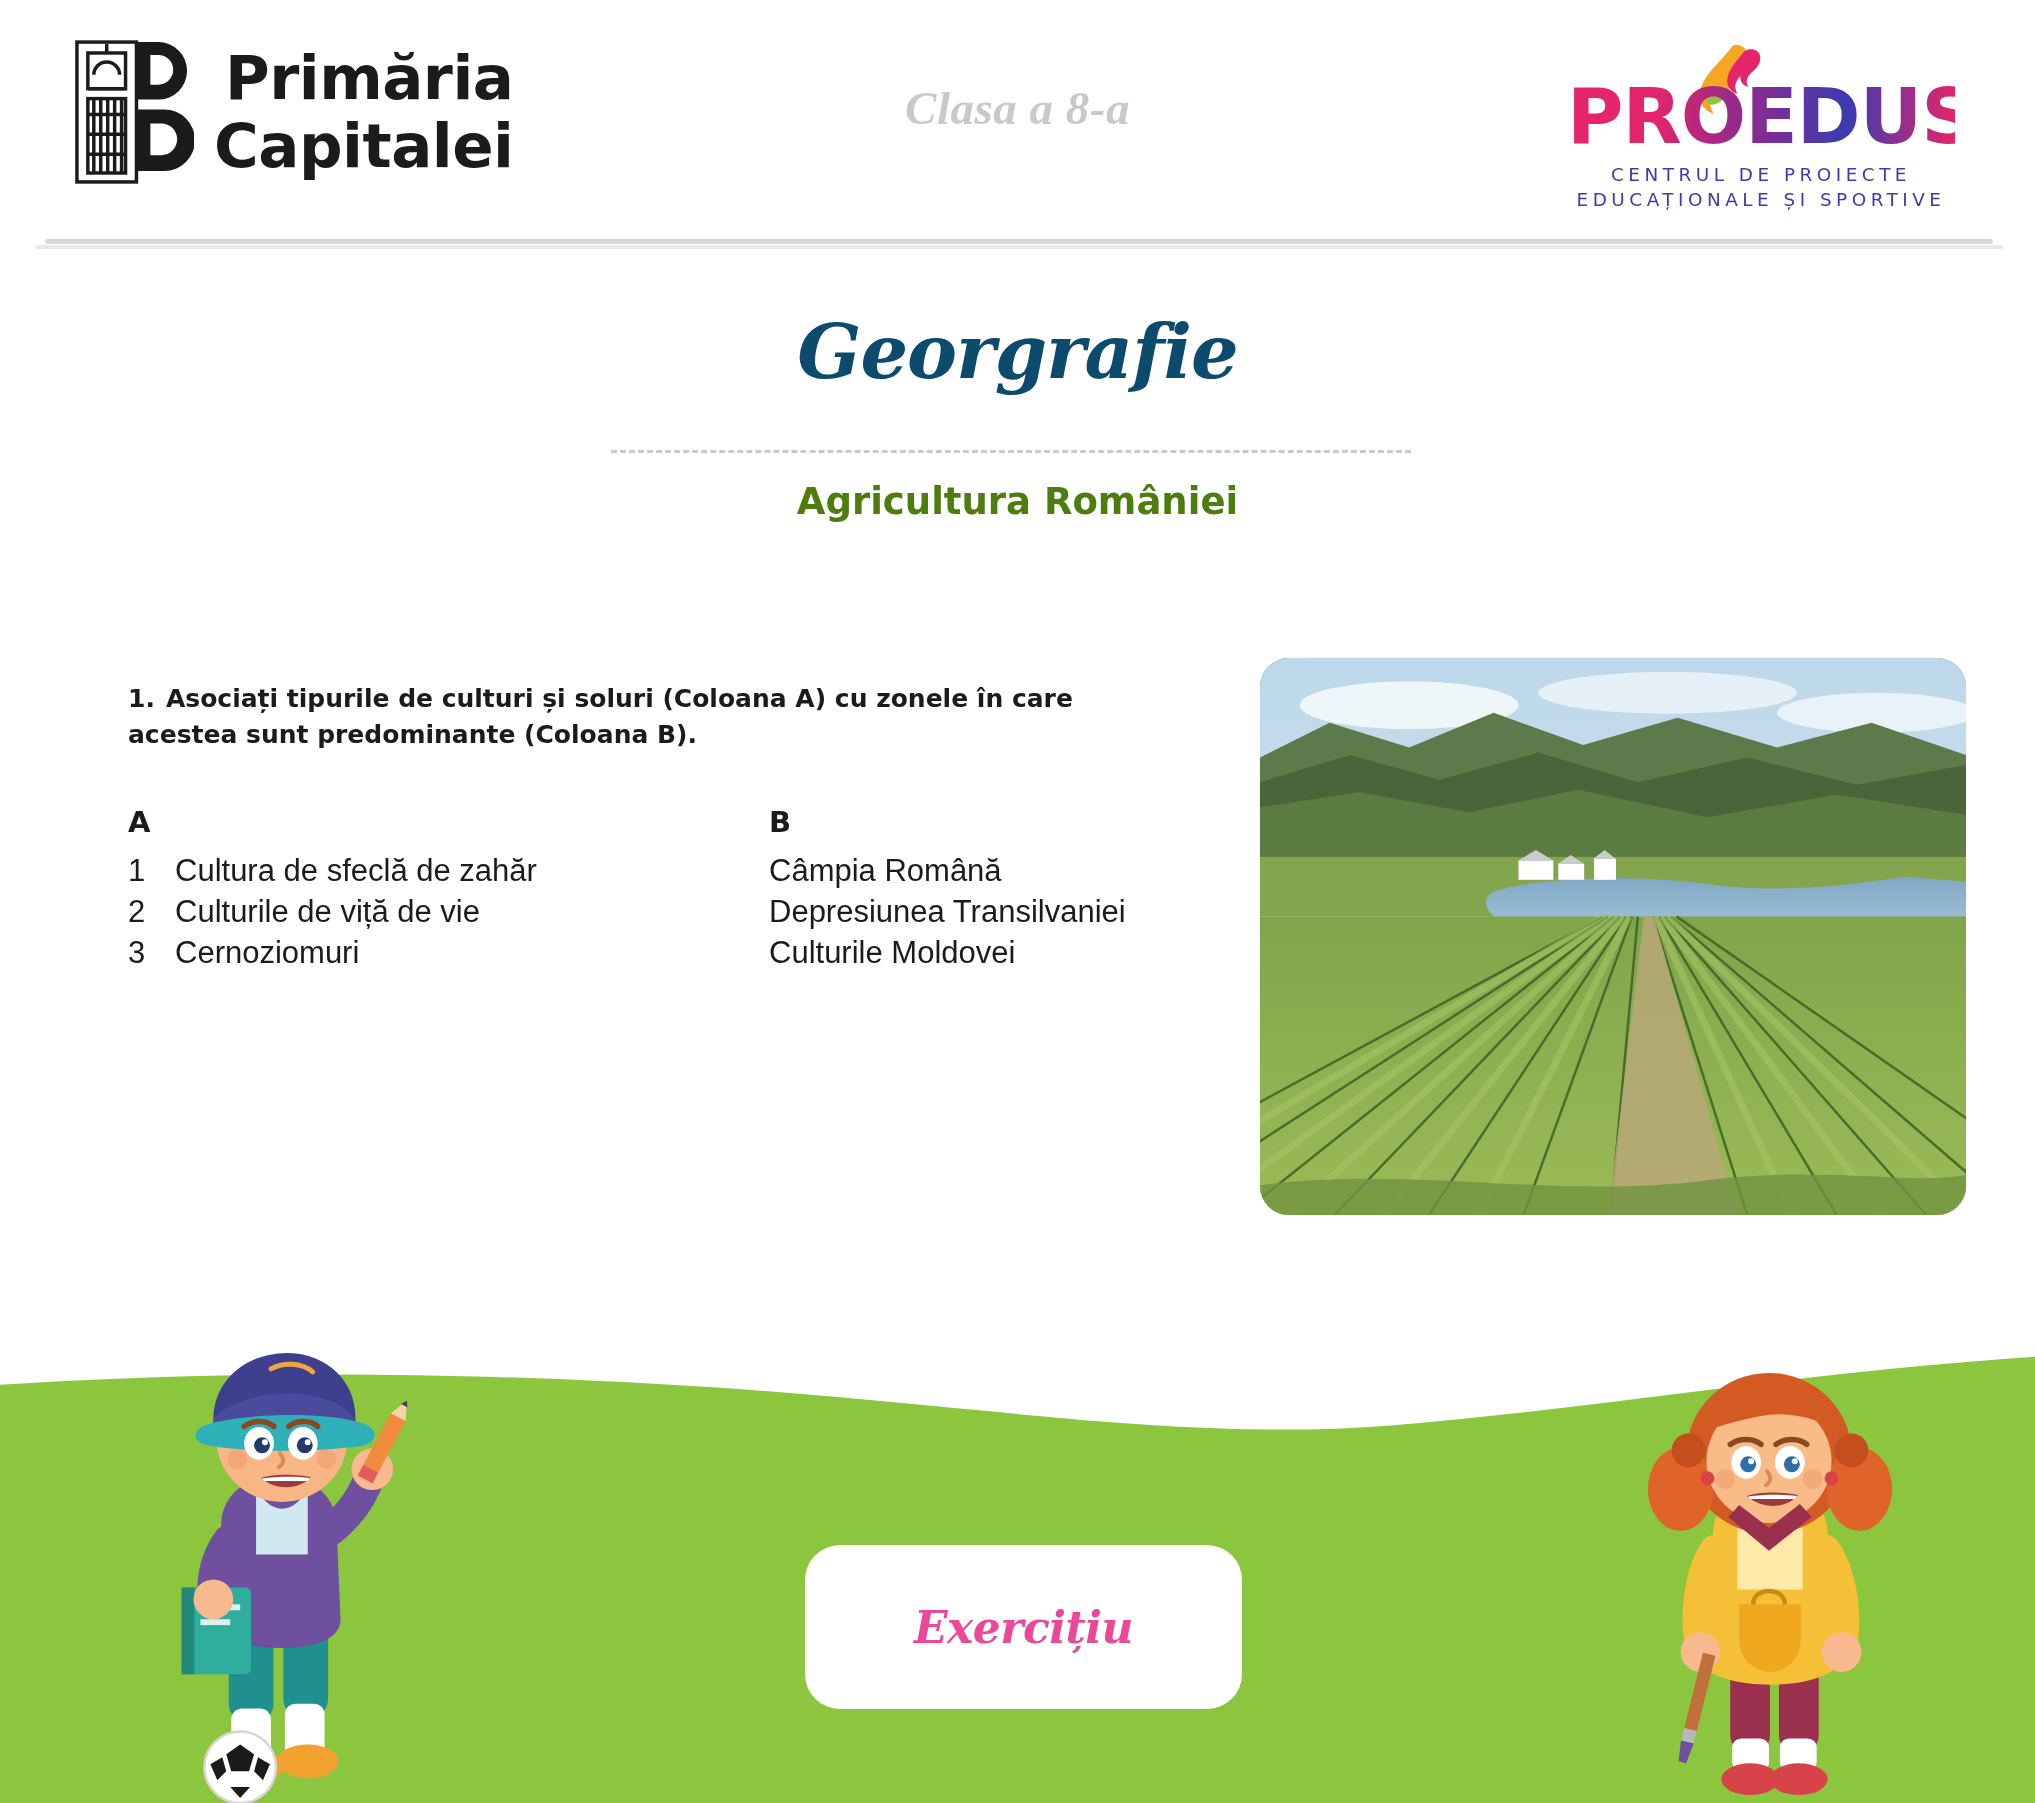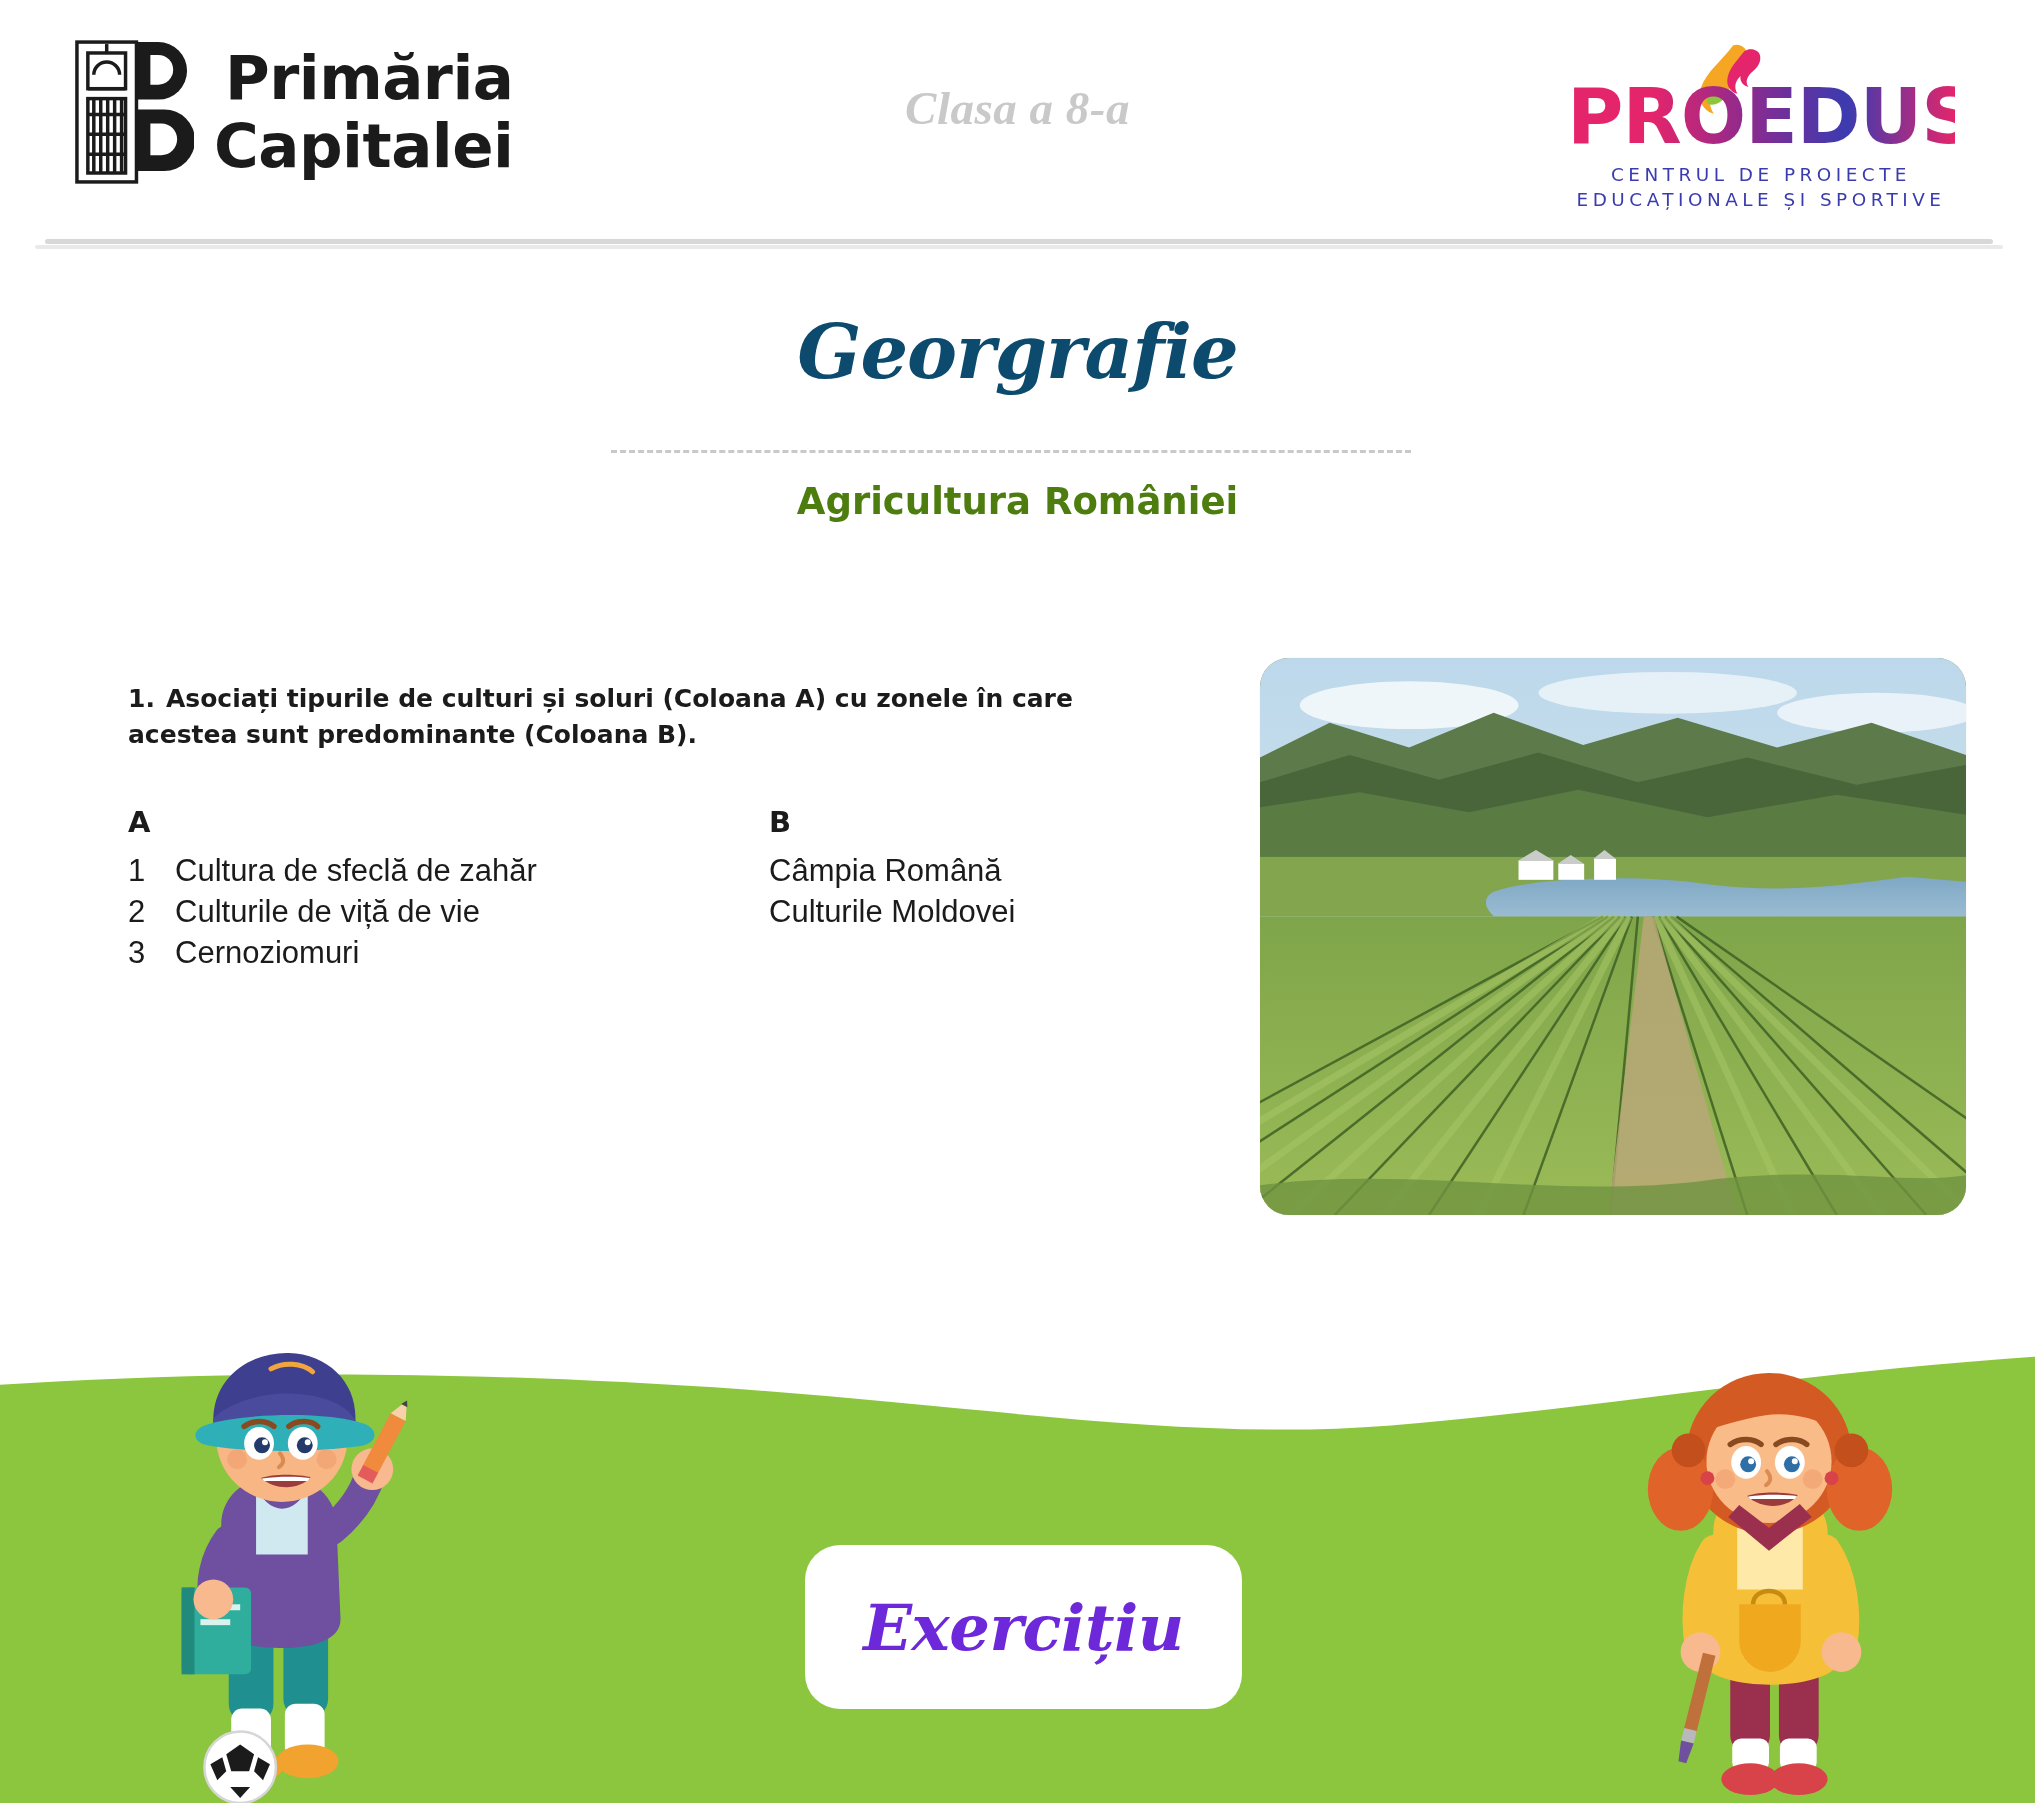--- a/index.html
+++ b/index.html
@@ -230,22 +230,22 @@
     background: #ffffff;
     border-radius: 35px;
     display: flex;
     align-items: center;
     justify-content: center;
   }
   .badge-text {
     font-family: "DejaVu Serif", serif;
     font-style: italic;
     font-weight: 700;
-    font-size: 64px;
-    color: #6d28d9;
+    font-size: 44px;
+    color: #ec4899;
     letter-spacing: -0.5px;
   }
   .kid-left {
     position: absolute;
     left: 107px;
     bottom: 0;
     width: 318px;
     height: 462px;
   }
   .kid-right {
@@ -330,20 +330,21 @@
     </div>
     <div class="col-row">
       <span class="idx">3</span>
       <span>Cernoziomuri</span>
     </div>
   </div>
 
   <div class="col-b">
     <div class="col-head">B</div>
     <div class="col-row">Câmpia Română</div>
+    <div class="col-row">Depresiunea Transilvaniei</div>
     <div class="col-row">Culturile Moldovei</div>
   </div>
 </div>
 
 <div class="photo">
   <svg viewBox="0 0 1420 1120" width="706" height="557" preserveAspectRatio="none">
     <defs>
       <linearGradient id="sky" x1="0" y1="0" x2="0" y2="1">
         <stop offset="0%" stop-color="#bcd8ea"></stop>
         <stop offset="100%" stop-color="#e3eef5"></stop>

